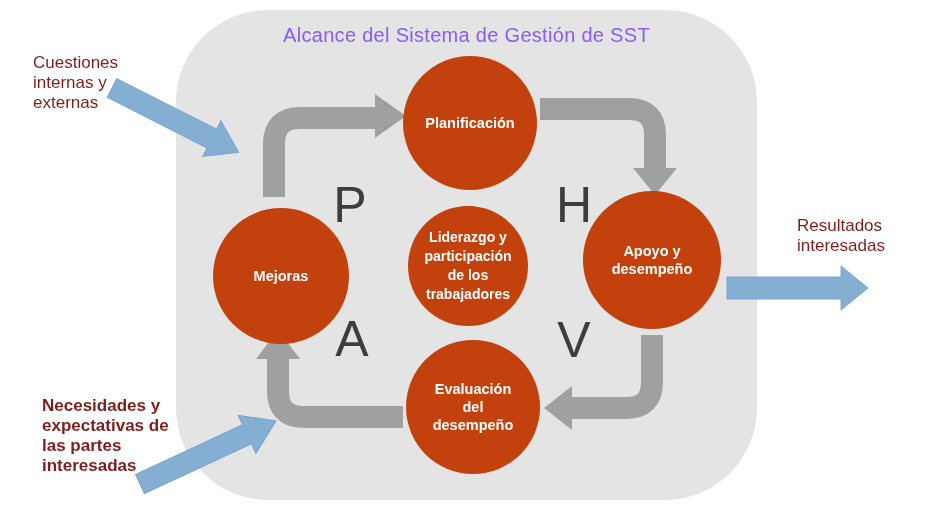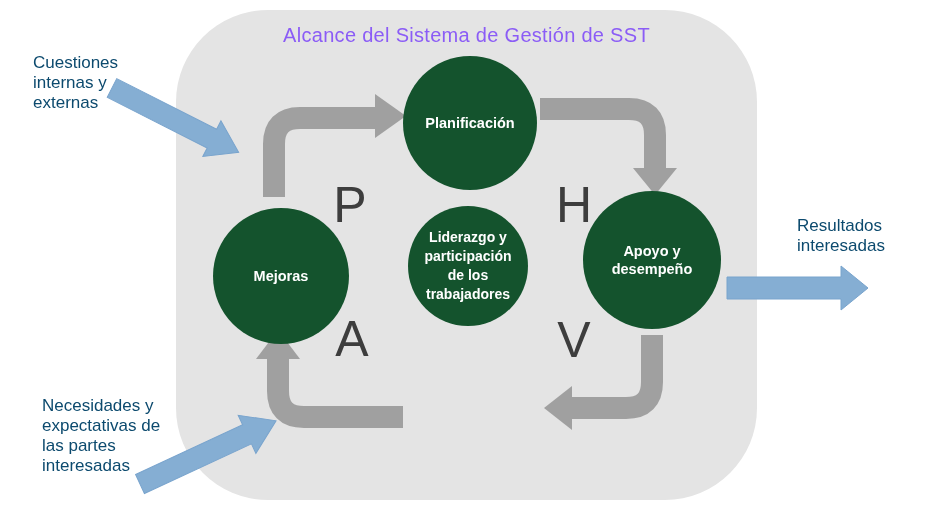--- a/index.html
+++ b/index.html
@@ -37,21 +37,21 @@
     left: 0; top: 0;
   }
 
   .garrow { stroke: #a0a0a0; stroke-width: 22; fill: none; }
   .ghead  { fill: #a0a0a0; }
   .barrow { fill: #85aed3; stroke: #79a4cd; stroke-width: 1; }
 
   .circle {
     position: absolute;
     border-radius: 50%;
-    background: #14532d;
+    background: #c2410c;
     display: flex;
     align-items: center;
     justify-content: center;
     text-align: center;
     color: #ffffff;
     white-space: pre-line;
     font-size: 14.5px;
     font-weight: 600;
     line-height: 1.25;
   }
@@ -72,25 +72,25 @@
   }
   .letter-p { left: 350px; top: 205px; }
   .letter-h { left: 574px; top: 205px; }
   .letter-a { left: 352px; top: 339px; }
   .letter-v { left: 574px; top: 340px; }
 
   .ext-label {
     position: absolute;
     font-size: 17px;
     line-height: 20px;
-    color: #0c4a6e;
+    color: #7f1d1d;
     white-space: pre-line;
   }
   .l-cuestiones  { left: 33px;  top: 53px;  }
-  .l-necesidades { left: 42px;  top: 396px; }
+  .l-necesidades { left: 42px;  top: 396px; font-weight: bold; }
   .l-resultados  { left: 797px; top: 216px; }
 </style>
 </head>
 <body>
 
 <div class="canvas">
 
   <div class="scope"></div>
 
   <svg class="overlay" width="939" height="522" viewBox="0 0 939 522">
@@ -125,20 +125,25 @@
 
   <div class="diagram-title">Alcance del Sistema de Gestión de SST</div>
 
   <div class="circle c-plan">
     <span>Planificación</span>
   </div>
   <div class="circle c-apoyo">
     <span>Apoyo y
 desempeño</span>
   </div>
+  <div class="circle c-eval">
+    <span>Evaluación
+del
+desempeño</span>
+  </div>
   <div class="circle c-mejoras">
     <span>Mejoras</span>
   </div>
   <div class="circle c-center">
     <span>Liderazgo y
 participación
 de los
 trabajadores</span>
   </div>
 

